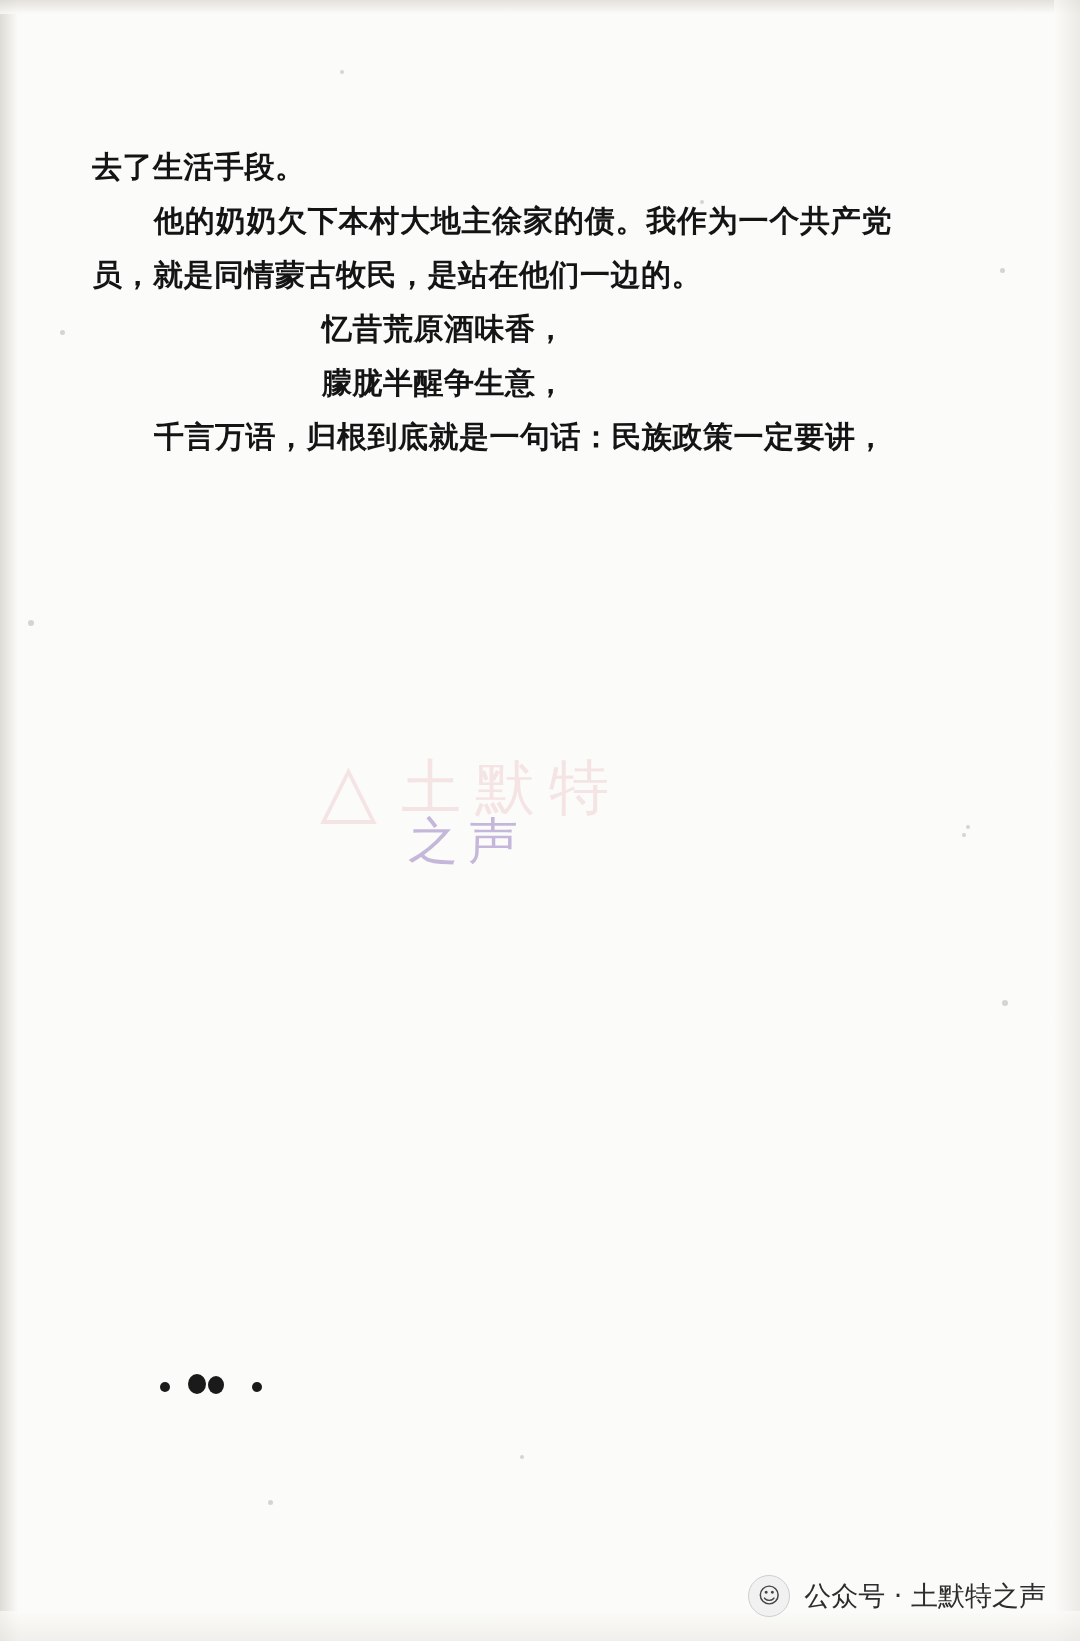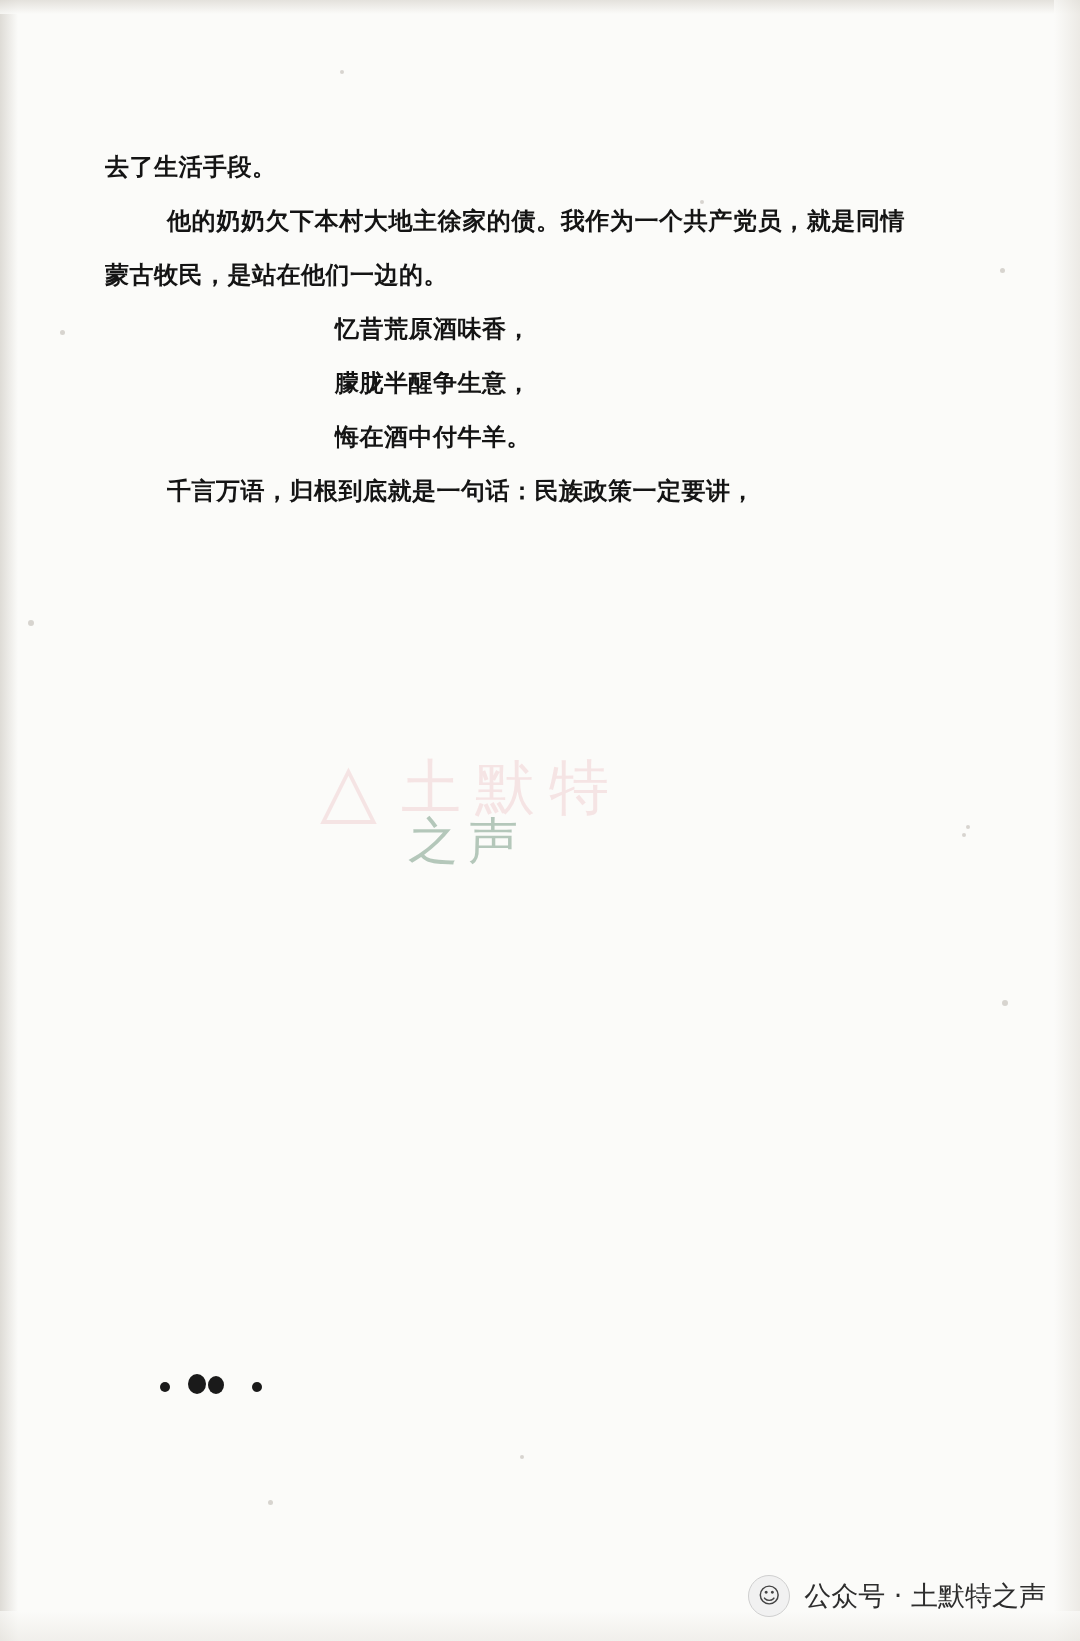--- a/index.html
+++ b/index.html
@@ -90,33 +90,33 @@
     font-size: 74px;
     color: #eab0b6;
     line-height: 1;
   }
   #watermark .wm-sub {
     position: absolute;
     left: 108px;
     top: 118px;
     font-size: 50px;
     letter-spacing: 10px;
-    color: #14532d;
+    color: #4c1d95;
     white-space: nowrap;
   }
 
   
   #body-text {
     position: absolute;
-    left: 105px;
+    left: 92px;
     top: 140px;
     width: 800px;
     color: #141414;
     font-family: Liberation Serif, serif;
-    font-size: 24px;
+    font-size: 30px;
     line-height: 54px;
     letter-spacing: 0.5px;
     text-align: justify;
     font-weight: 600;
   }
   #body-text p {
     margin: 0 0 0 0;
   }
   #body-text p.indent {
     text-indent: 62px;
@@ -204,21 +204,20 @@
     <div class="wm-sub">之声</div>
   </div>
 
   <div id="body-text">
     <p class="noindent">去了生活手段。</p>
     <p class="indent">他的奶奶欠下本村大地主徐家的债。我作为一个共产党员，就是同情蒙古牧民，是站在他们一边的。</p>
 
     <div class="poem">
       <div>忆昔荒原酒味香，</div>
       <div>朦胧半醒争生意，</div>
-      <div>悔在酒中付牛羊。</div>
     </div>
 
     <p class="indent">千言万语，归根到底就是一句话：民族政策一定要讲，</p>
   </div>
 
   <div id="ink-smudge">
     <div class="blot" style="left:0px;top:10px;width:10px;height:10px;"></div>
     <div class="blot" style="left:28px;top:2px;width:18px;height:20px;"></div>
     <div class="blot" style="left:48px;top:4px;width:16px;height:18px;"></div>
     <div class="blot" style="left:92px;top:10px;width:10px;height:10px;"></div>

